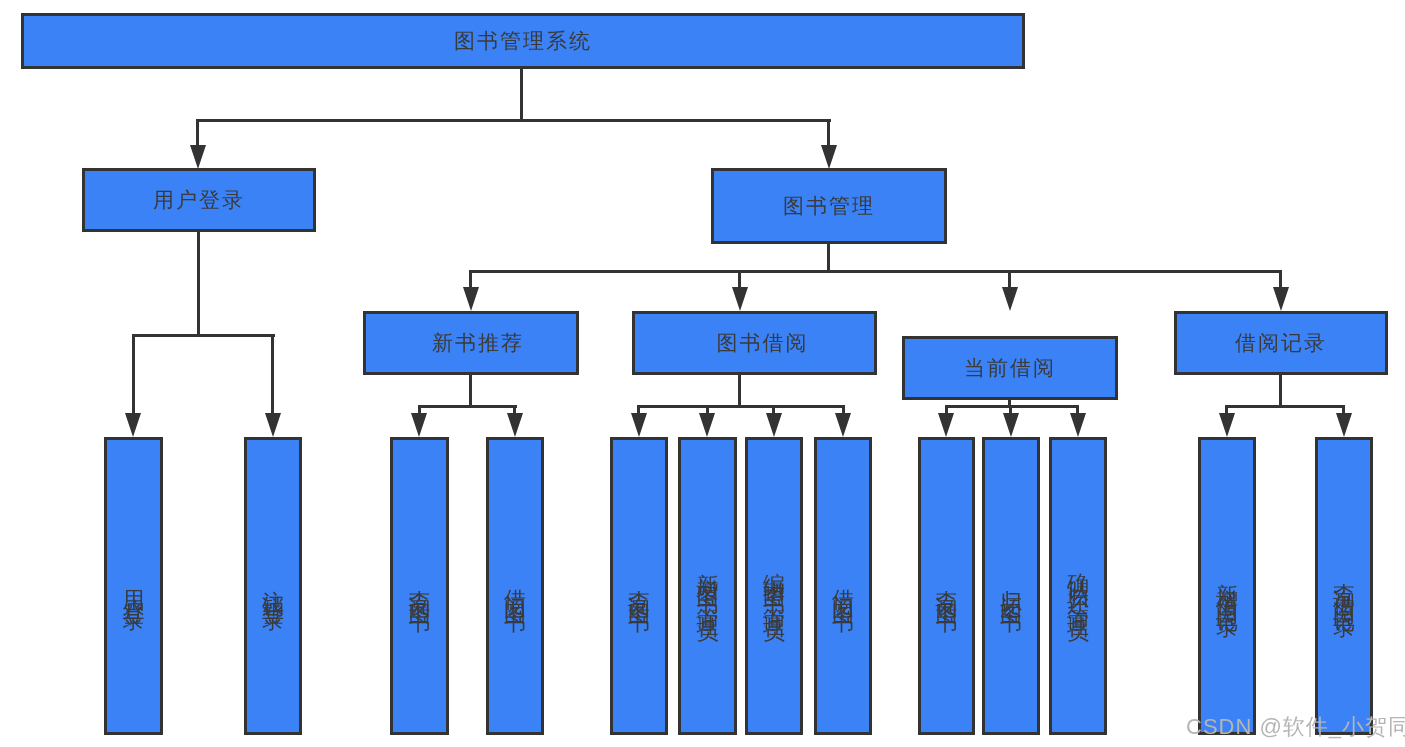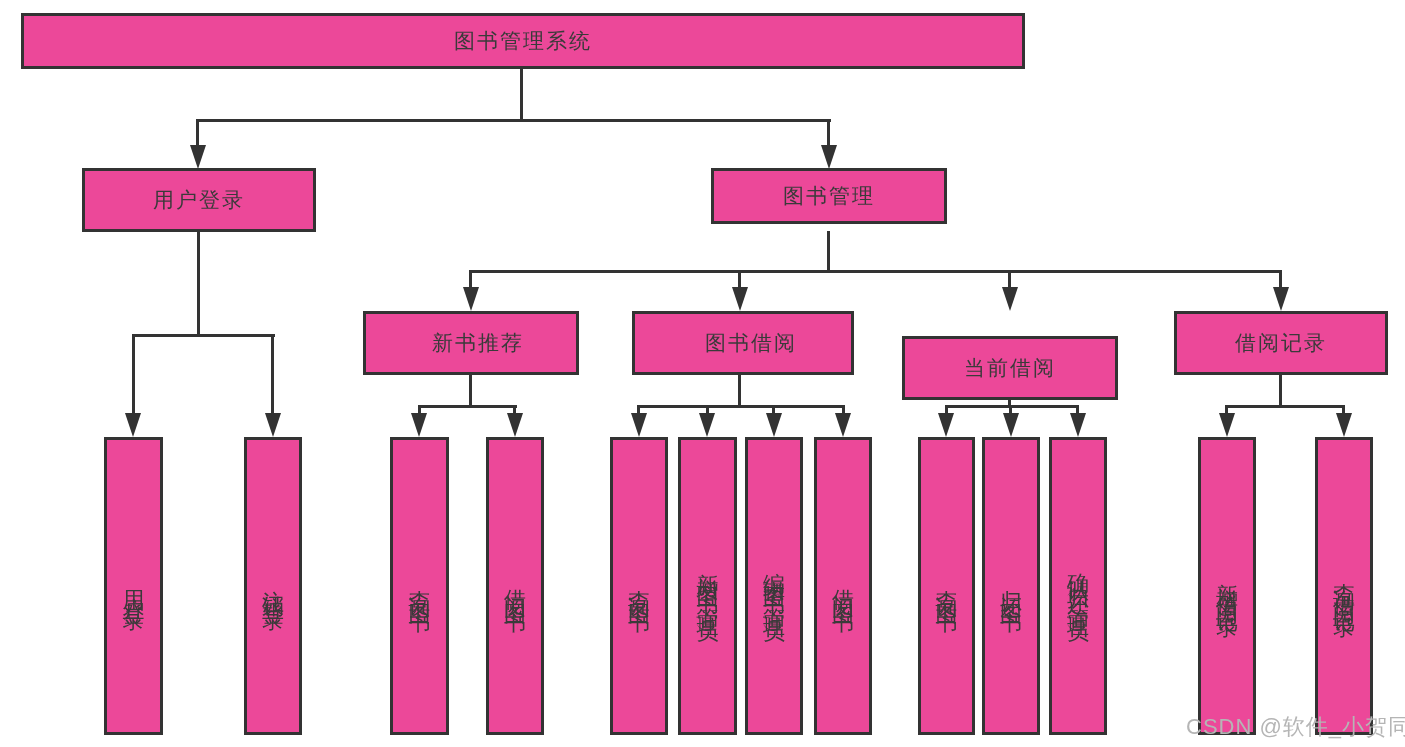--- a/index.html
+++ b/index.html
@@ -14,21 +14,21 @@
   .stage{
     position:relative;
     width:1405px;
     height:747px;
     background:var(--bg);
     overflow:hidden;
   }
   
   .box{
     position:absolute;
-    background:#ec4899;
+    background:#3b82f6;
     border:3px solid var(--line);
     display:flex;
     align-items:center;
     justify-content:center;
     color:var(--text);
     font-size:21px;
     letter-spacing:2px;
     text-align:center;
     z-index:2;
   }
@@ -67,42 +67,42 @@
   <div class="box" style="left:21px; top:13px; width:1004px; height:56px;">图书管理系统</div>
 
   <div class="vl" style="left:520px; top:69px; height:51px;"></div>
   <div class="hl" style="left:197px; top:119px; width:634px;"></div>
   <div class="vl" style="left:196px; top:119px; height:29px;"></div>
   <div class="tri" style="left:190px; top:145px;"></div>
   <div class="vl" style="left:827px; top:119px; height:29px;"></div>
   <div class="tri" style="left:821px; top:145px;"></div>
 
   <div class="box" style="left:82px; top:168px; width:234px; height:64px;">用户登录</div>
-  <div class="box" style="left:711px; top:168px; width:236px; height:56px;text-align:right;">图书管理</div>
+  <div class="box" style="left:711px; top:168px; width:236px; height:76px;text-align:right;">图书管理</div>
 
   <div class="vl" style="left:197px; top:231px; height:104px;"></div>
   <div class="hl" style="left:132px; top:334px; width:143px;"></div>
   <div class="vl" style="left:132px; top:334px; height:81px;"></div>
   <div class="tri" style="left:125px; top:413px;"></div>
   <div class="vl" style="left:271px; top:334px; height:81px;"></div>
   <div class="tri" style="left:265px; top:413px;"></div>
 
   <div class="vl" style="left:827px; top:231px; height:40px;"></div>
   <div class="hl" style="left:469px; top:270px; width:813px;"></div>
   <div class="vl" style="left:469px; top:270px; height:20px;"></div>
   <div class="tri" style="left:463px; top:287px;"></div>
   <div class="vl" style="left:738px; top:270px; height:20px;"></div>
   <div class="tri" style="left:732px; top:287px;"></div>
   <div class="vl" style="left:1008px; top:270px; height:20px;"></div>
   <div class="tri" style="left:1002px; top:287px;"></div>
   <div class="vl" style="left:1279px; top:270px; height:20px;"></div>
   <div class="tri" style="left:1273px; top:287px;"></div>
 
   <div class="box" style="left:363px; top:311px; width:216px; height:64px;padding-left:14px;">新书推荐</div>
-  <div class="box" style="left:632px; top:311px; width:222px; height:64px;padding-left:16px;">图书借阅</div>
+  <div class="box" style="left:632px; top:311px; width:245px; height:64px;padding-left:16px;">图书借阅</div>
   <div class="box" style="left:902px; top:311px; width:216px; height:64px;margin-top:25px;">当前借阅</div>
   <div class="box" style="left:1174px; top:311px; width:214px; height:64px;">借阅记录</div>
 
   <div class="vl" style="left:469px; top:374px; height:32px;"></div>
   <div class="hl" style="left:418px; top:405px; width:99px;"></div>
   <div class="vl" style="left:418px; top:405px; height:11px;"></div>
   <div class="tri" style="left:411px; top:413px;"></div>
   <div class="vl" style="left:513px; top:405px; height:11px;"></div>
   <div class="tri" style="left:507px; top:413px;"></div>
 

